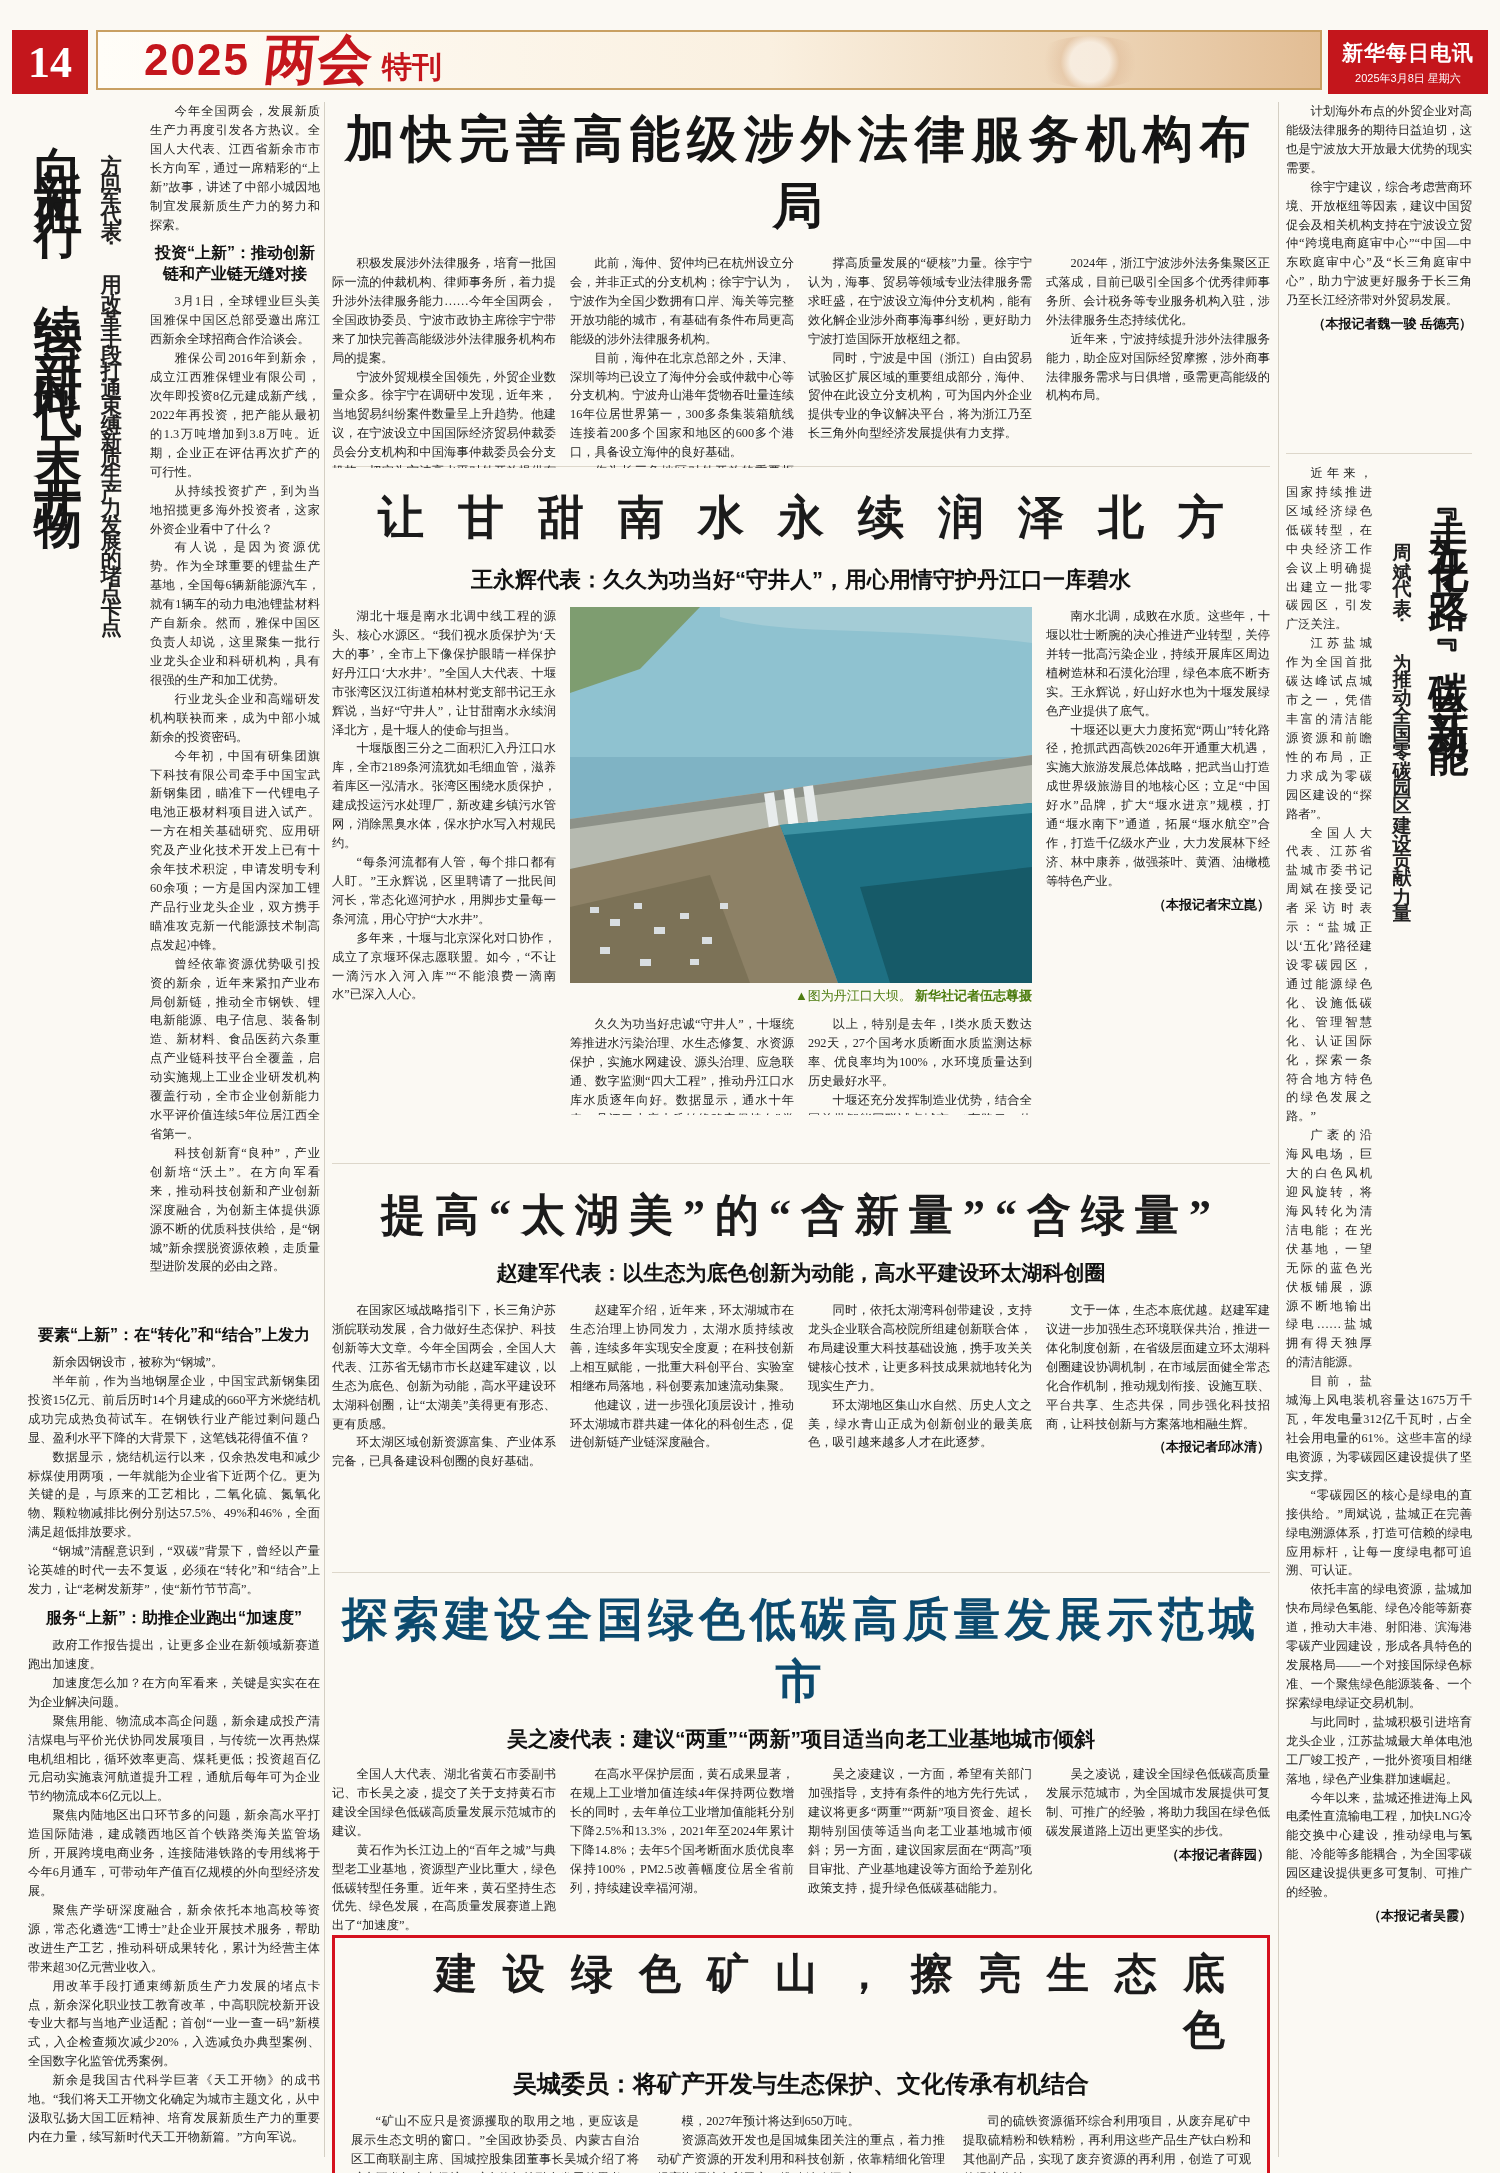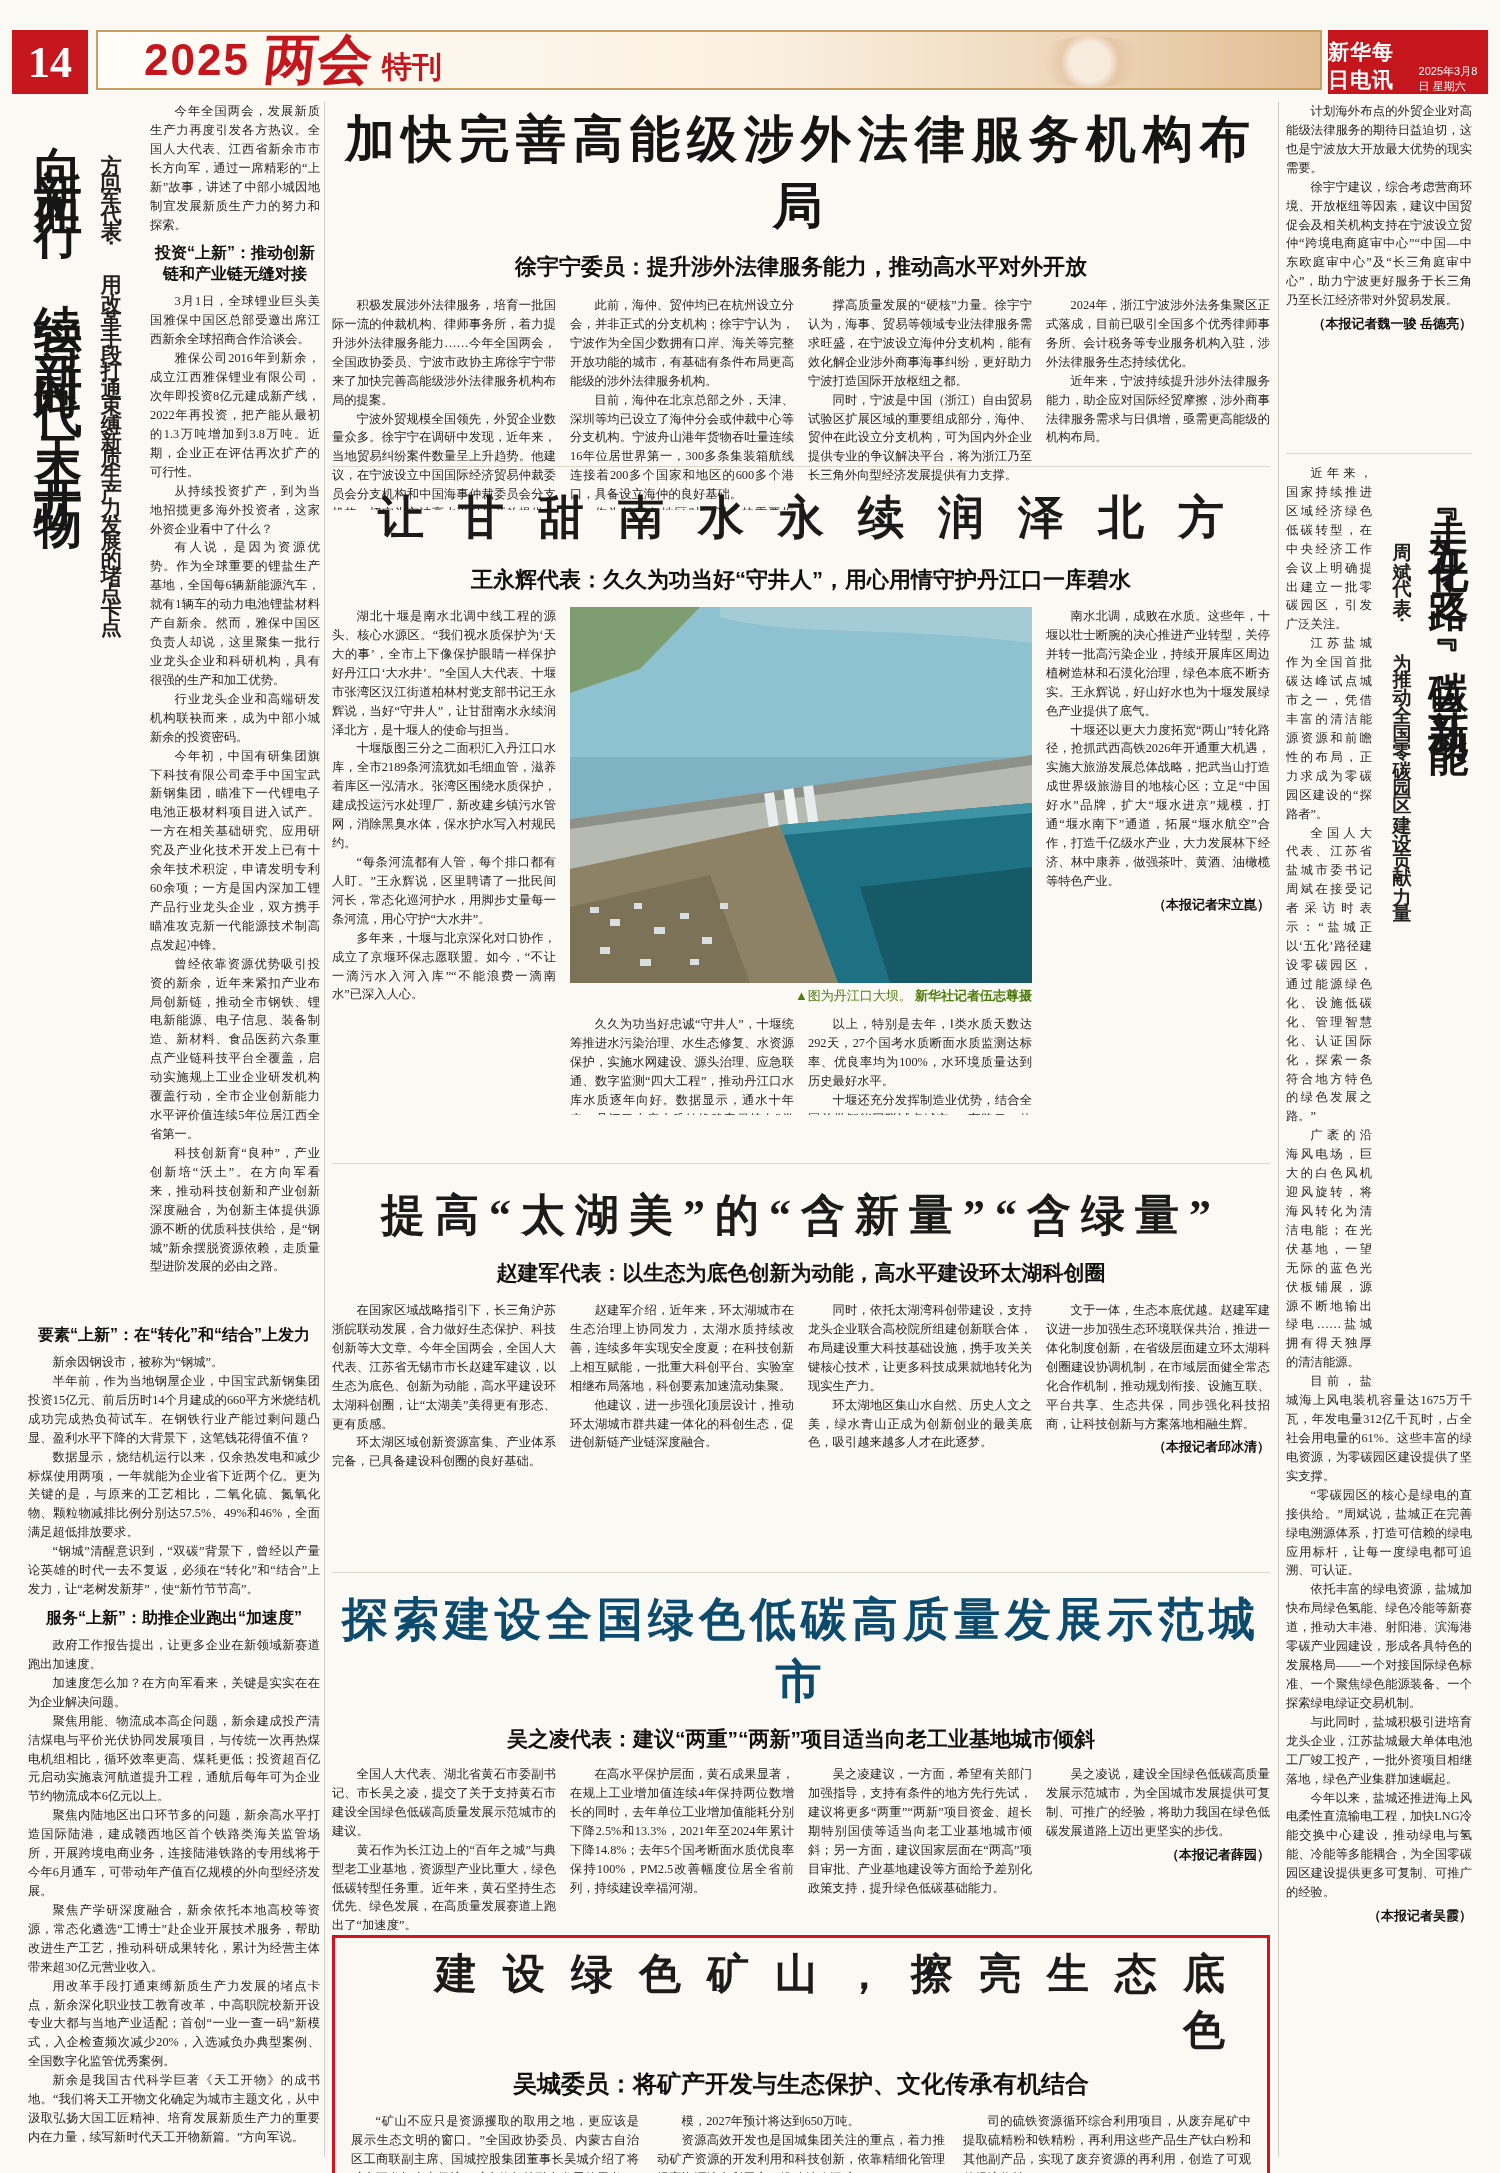--- a/index.html
+++ b/index.html
@@ -11,21 +11,21 @@
            font:700 44px "Liberation Serif",serif;}
   .banner{position:absolute;left:96px;top:30px;width:1226px;height:60px;border:2px solid #c9a063;
           background:linear-gradient(90deg,#fffdf8 0%,#faf0e0 55%,#eed7ba 80%,#e2bd94 100%);
           display:flex;align-items:center;padding-left:46px;box-sizing:border-box;}
   .banner .deco{position:absolute;right:170px;top:4px;width:120px;height:52px;border-radius:50%;
           background:radial-gradient(circle,#fff8 0 30%,#d9b08c55 45%,#fff0 70%);}
   .b-year{color:#c4161c;font:700 44px "Liberation Sans",sans-serif;letter-spacing:2px;}
   .b-lianghui{color:#c4161c;font:700 54px "Liberation Serif",serif;margin-left:14px;transform:skewX(-6deg);}
   .b-tekan{color:#c4161c;font:700 30px "Liberation Sans",sans-serif;margin-left:10px;margin-top:14px;}
   .masthead{position:absolute;left:1328px;top:30px;width:160px;height:64px;background:#c4161c;color:#fff;
-            display:flex;flex-direction:row;align-items:flex-end;justify-content:center;gap:4px;}
+            display:flex;flex-direction:column;align-items:center;justify-content:center;gap:4px;}
   .m-logo{font:700 21px "Liberation Serif",serif;letter-spacing:1px;}
   .m-date{font:400 11px "Liberation Sans",sans-serif;}
   
   .vline{position:absolute;top:102px;width:1px;height:2055px;background:#d4cfc3;}
   
   .para{text-indent:2em;margin:0;text-align:justify;font-size:12.3px;line-height:1.54;}
   .sec-head{font:700 16px "Liberation Sans",sans-serif;text-align:center;margin:9px 0 7px;color:#111;}
   .byline{text-align:right;font:700 13px "Liberation Sans",sans-serif;margin-top:5px;color:#111;}
   
   .leftcol{position:absolute;left:28px;top:102px;width:292px;height:2055px;overflow:hidden;}
@@ -121,21 +121,20 @@
           <div class="para">新余是我国古代科学巨著《天工开物》的成书地。“我们将天工开物文化确定为城市主题文化，从中汲取弘扬大国工匠精神、培育发展新质生产力的重要内在力量，续写新时代天工开物新篇。”方向军说。</div>
         </div>
 
     </div>
   </div>
 
   <div class="main">
 
     <div class="art" style="height:360px">
       <div class="h-law">加快完善高能级涉外法律服务机构布局</div>
-      <div class="sub" style="margin-top:12px">徐宇宁委员：提升涉外法律服务能力，推动高水平对外开放</div>
       <div class="colrow" style="margin-top:14px;height:214px">
         <div class="col">
             <div class="para">积极发展涉外法律服务，培育一批国际一流的仲裁机构、律师事务所，着力提升涉外法律服务能力……今年全国两会，全国政协委员、宁波市政协主席徐宇宁带来了加快完善高能级涉外法律服务机构布局的提案。</div>
             <div class="para">宁波外贸规模全国领先，外贸企业数量众多。徐宇宁在调研中发现，近年来，当地贸易纠纷案件数量呈上升趋势。他建议，在宁波设立中国国际经济贸易仲裁委员会分支机构和中国海事仲裁委员会分支机构，切实为宁波高水平对外开放提供有力保障。</div>
           </div>
         <div class="col">
             <div class="para">此前，海仲、贸仲均已在杭州设立分会，并非正式的分支机构；徐宇宁认为，宁波作为全国少数拥有口岸、海关等完整开放功能的城市，有基础有条件布局更高能级的涉外法律服务机构。</div>
             <div class="para">目前，海仲在北京总部之外，天津、深圳等均已设立了海仲分会或仲裁中心等分支机构。宁波舟山港年货物吞吐量连续16年位居世界第一，300多条集装箱航线连接着200多个国家和地区的600多个港口，具备设立海仲的良好基础。</div>
             <div class="para">作为长三角地区对外开放的重要枢纽，当前，宁波正努力把宁波舟山港打造成为服务支</div>
           </div>

